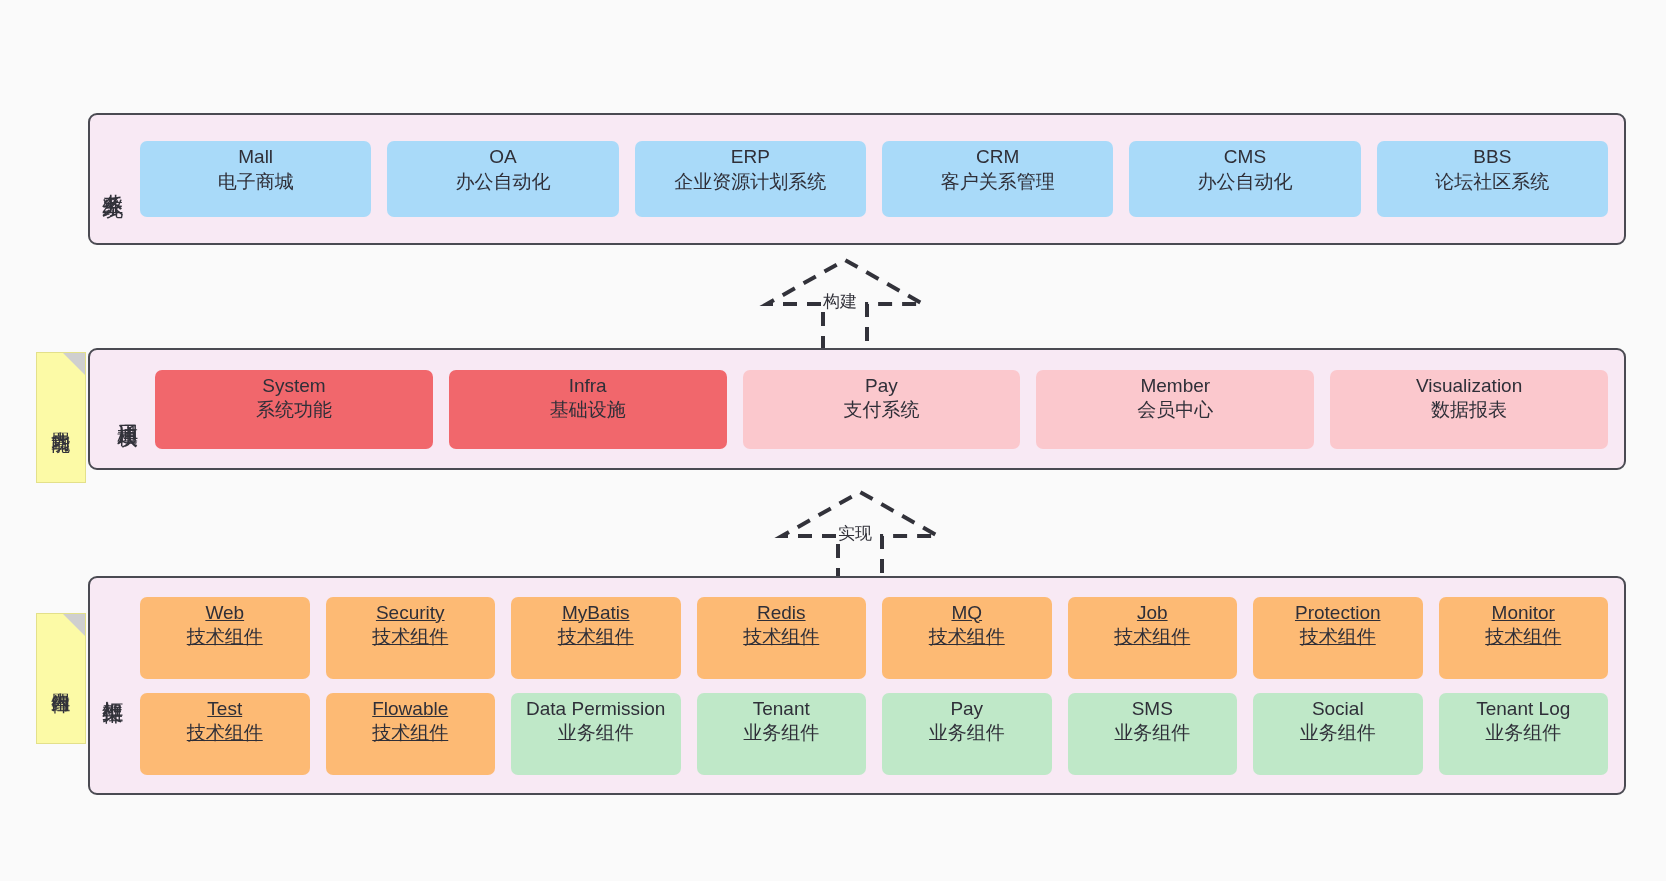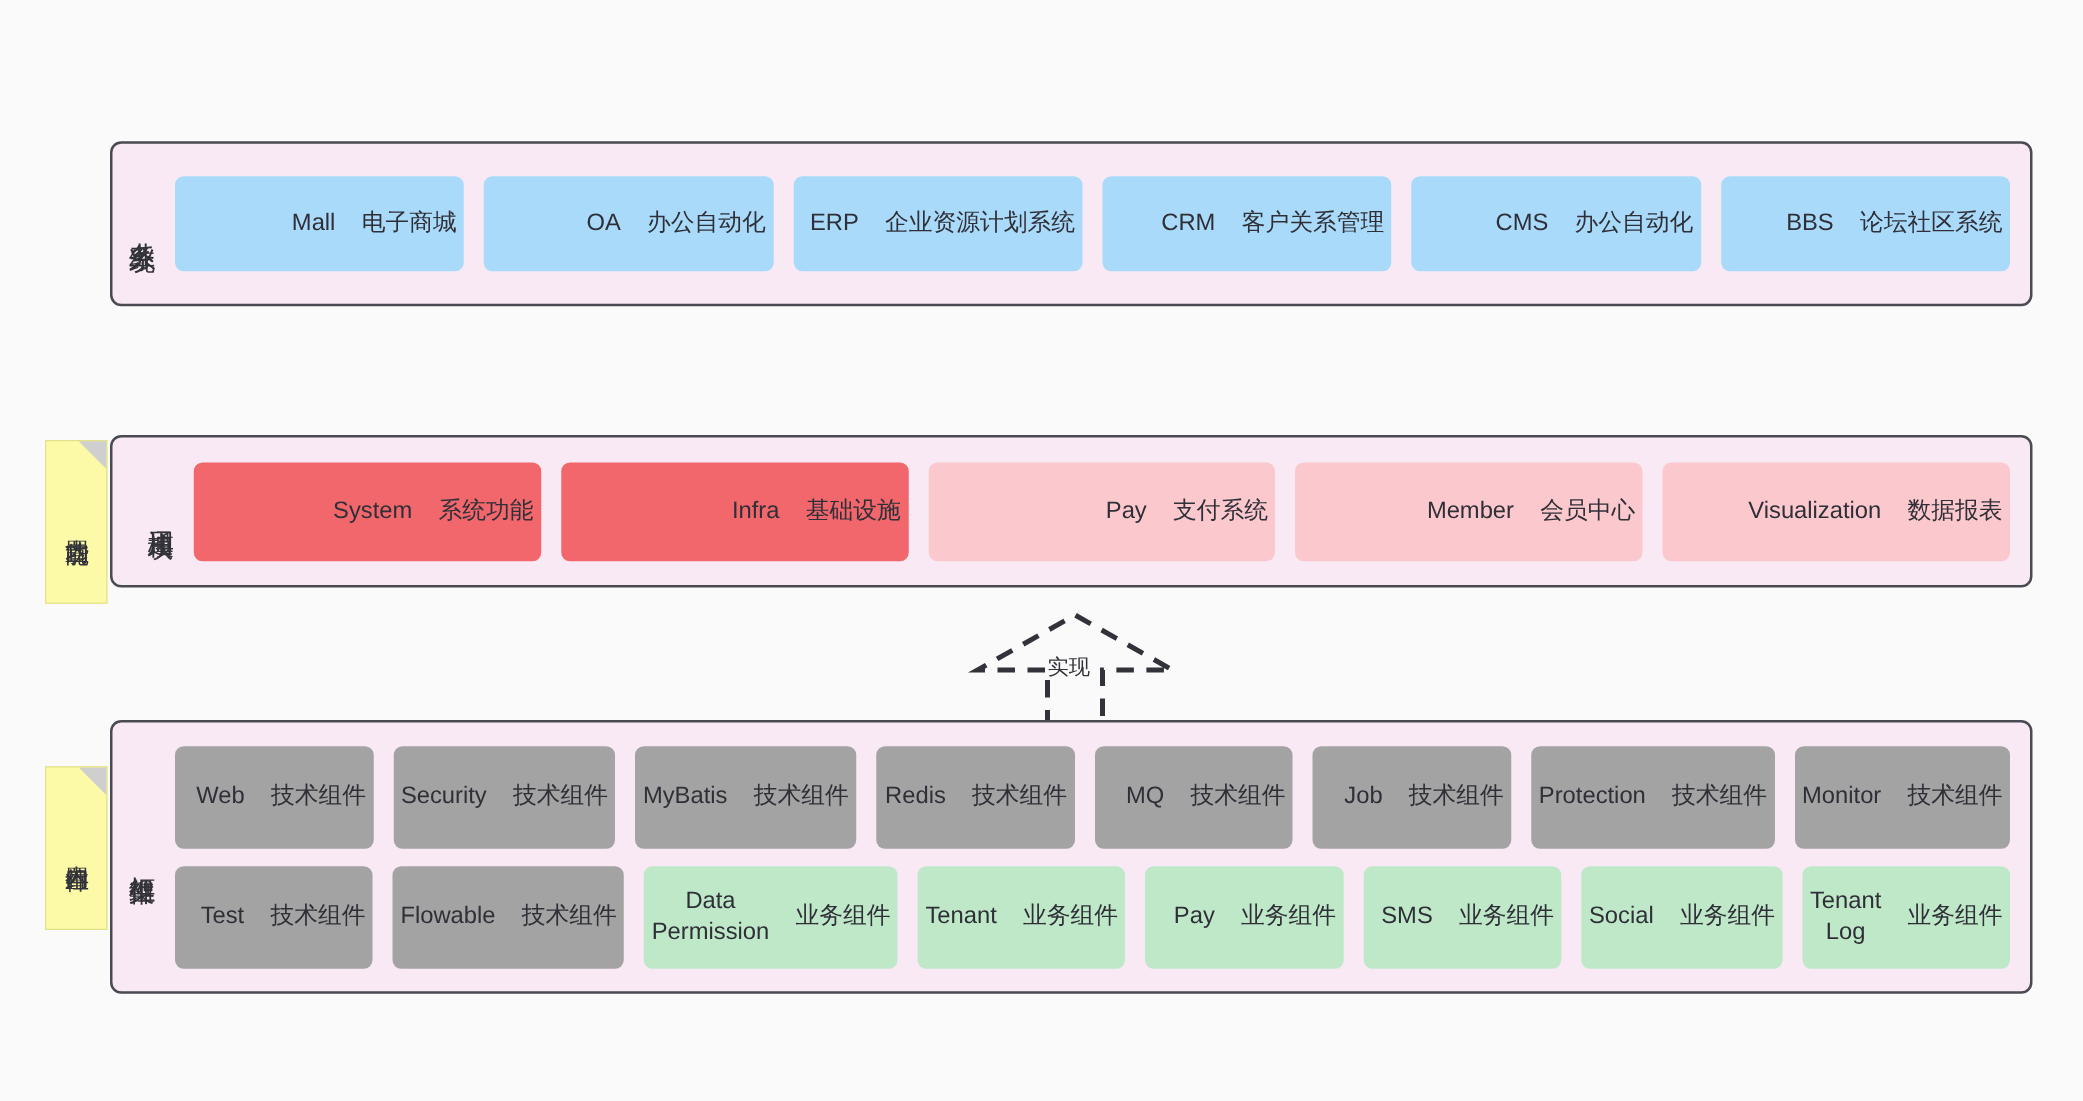--- a/index.html
+++ b/index.html
@@ -46,49 +46,48 @@
     padding:0 16px 0 4px;
   }
   .row{
     display:flex;
     gap:16px;
   }
   .cell{
     flex:1 1 0;
     border-radius:7px;
     display:flex;
-    flex-direction:row;
+    flex-direction:column;
     align-items:center;
-    justify-content:flex-end;
+    justify-content:flex-start;
     text-align:center;
     font-size:19px;
     line-height:1.30;
     color:#2f2f38;
     padding:4px 6px;
     box-sizing:border-box;
     user-select:none;
-    gap:21px;
   }
   .cell .l1{white-space:normal;}
   .cell .l2{white-space:nowrap;}
 
   
   #layer-business{left:88px;top:113px;width:1538px;height:132px;}
   #layer-business .cell{height:76px;background:#a9daf9;}
 
   
   #layer-common{left:88px;top:348px;width:1538px;height:122px;padding-left:15px;}
   #layer-common .cell{height:79px;}
   .c-red{background:#f1676c;}
   .c-pink{background:#fbc8cd;}
 
   
   #layer-framework{left:88px;top:576px;width:1538px;height:219px;}
   #layer-framework .cell{height:82px;}
-  .c-green{background:#a3a3a3;}
+  .c-green{background:#fdba74;text-decoration:underline;}
   .c-greenlight{background:#bfe8c8;}
 
   
   .note{
     position:absolute;
     width:50px;
     background:#fcfaa6;
     border:1px solid #e3e08a;
     box-sizing:border-box;
     display:flex;
@@ -157,20 +156,26 @@
           <span class="l2">办公自动化</span>
         </div>
         <div class="cell">
           <span class="l1">BBS</span>
           <span class="l2">论坛社区系统</span>
         </div>
       </div>
     </div>
   </div>
 
+  <div class="connector" id="conn-build">
+    <svg width="180" height="100" viewBox="0 0 180 100">
+      <path d="M 68 98 L 68 52 L 12 52 L 90 8 L 168 52 L 112 52 L 112 98 Z" fill="none" stroke="#32323a" stroke-width="4" stroke-dasharray="14 10" stroke-linecap="butt"></path>
+    </svg>
+    <span class="conn-label">构建</span>
+  </div>
 
   <div class="note" id="note-builtin-func">
     <span class="fold"></span>
     <span>内置功能</span>
   </div>
 
   <div class="layer" id="layer-common">
     <div class="layer-label">通用模块</div>
     <div class="layer-body">
       <div class="row">

